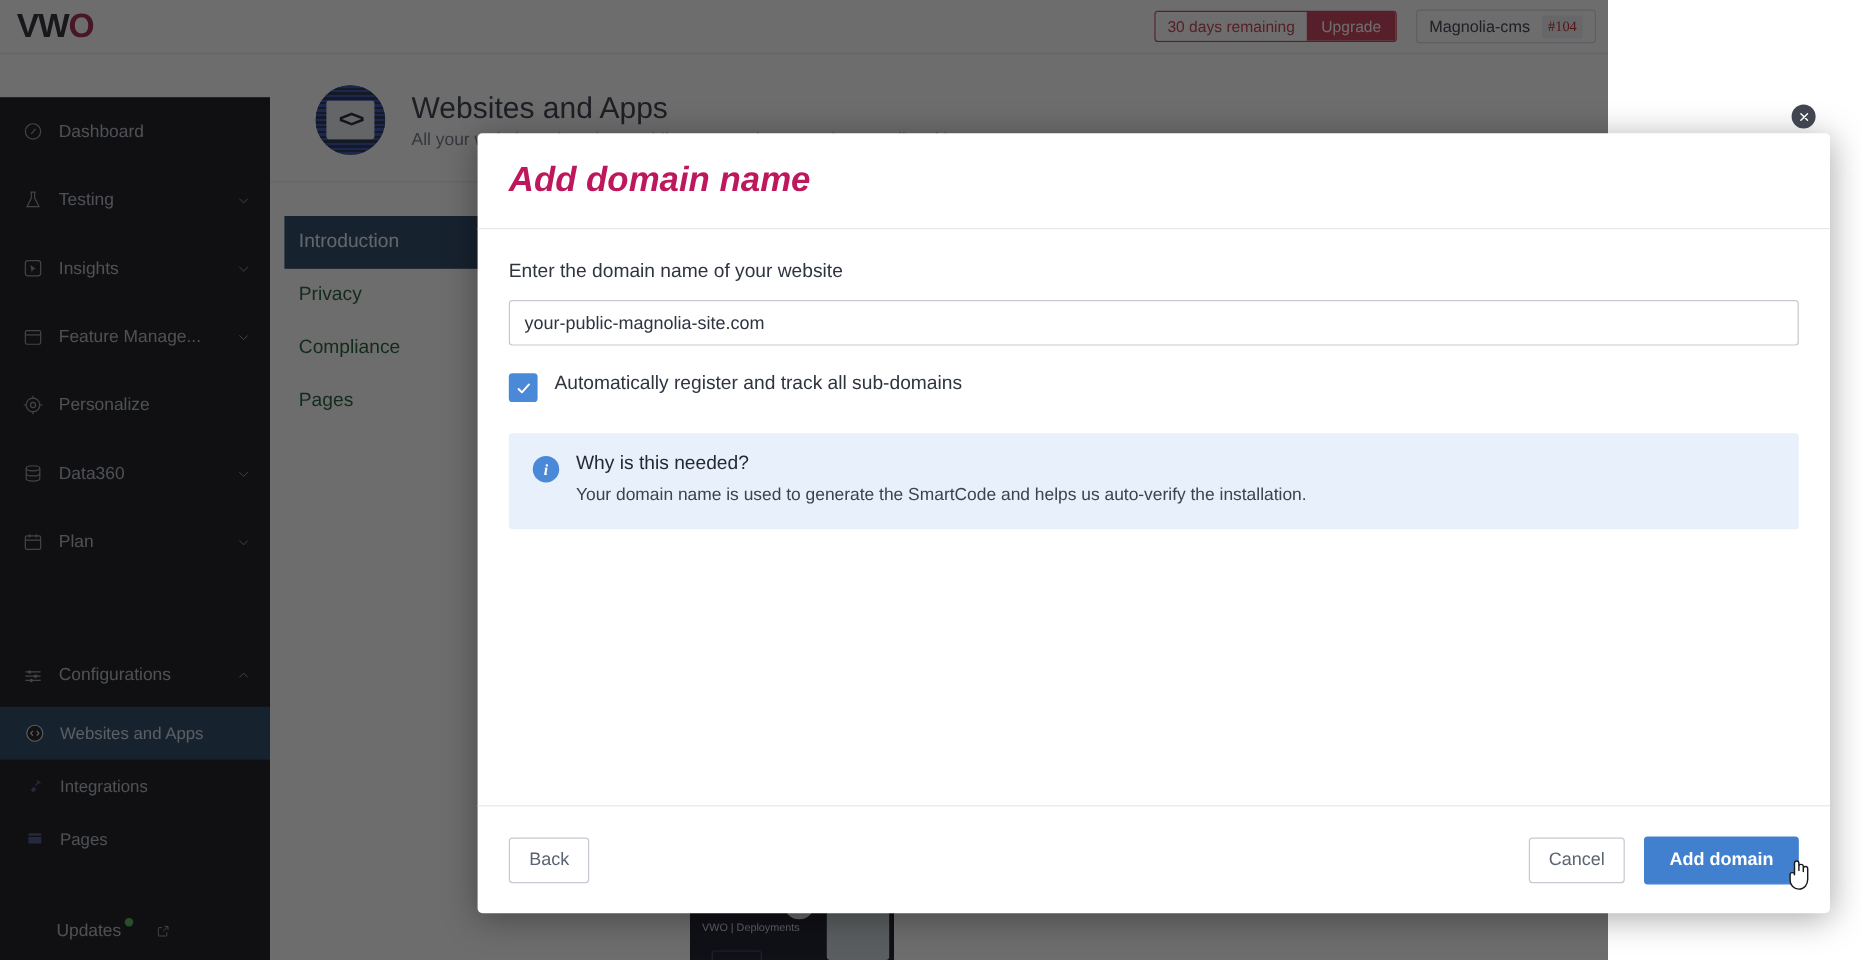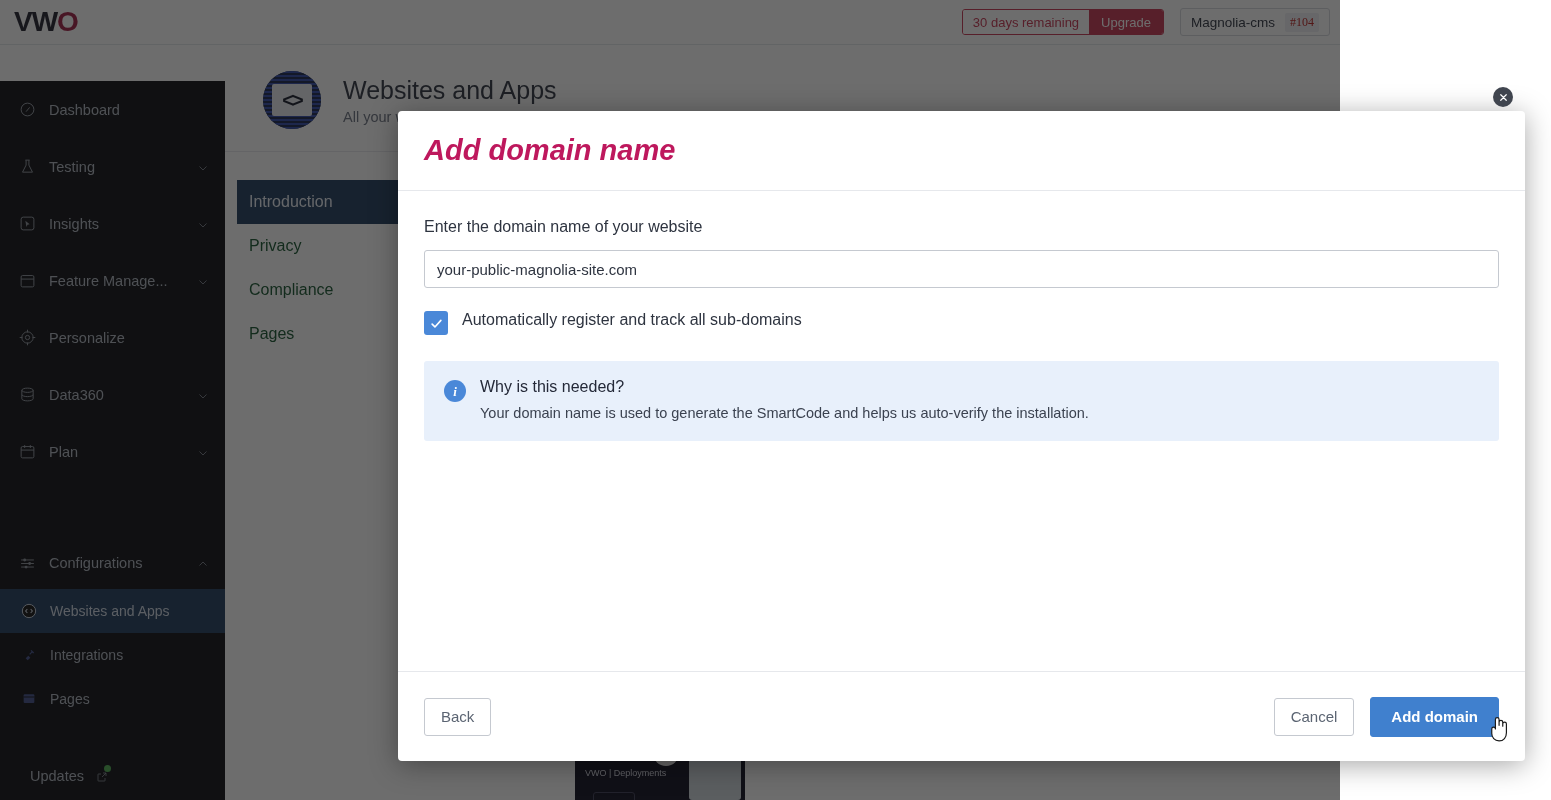--- a/index.html
+++ b/index.html
@@ -60,21 +60,21 @@
   .nav-item.section { height: 52px; }
   .sub-item {
     display: flex; align-items: center; height: 44px; padding-left: 20px; gap: 12px;
     font-size: 14px; color: #aeb4be;
   }
   .sub-item.active { background: #1d3a5c; color: #cfd8e4; }
   .sub-item .dico { width: 18px; height: 18px; flex: 0 0 18px; display:flex; align-items:center; justify-content:center;}
   .sub-item .dico svg { width: 16px; height: 16px; }
   .nav-bottom { margin-top: auto; }
   .updates-row {
-    display: flex; align-items: center; height: 48px; padding: 0 16px 0 18px; gap: 12px;
+    display: flex; align-items: center; height: 48px; padding: 0 16px 0 18px; gap: 29px;
     font-size: 14.5px; color: #aeb4be; position: relative;
   }
   .green-dot { width: 7px; height: 7px; border-radius: 50%; background: #4caf50; position: absolute; left: 104px; top: 13px; }
 
   
   .content { position: absolute; top: 45px; left: 225px; right: 0; bottom: 0; background: #ffffff; overflow: hidden; }
   .page-header { display: flex; align-items: center; gap: 22px; padding: 26px 0 22px 38px; border-bottom: 1px solid #e6e8ec; }
   .page-icon { width: 58px; height: 58px; border-radius: 50%; background: #16244a; position: relative; flex: 0 0 58px; overflow: hidden; }
   .page-icon .stripes { position: absolute; inset: 0; background: repeating-linear-gradient(180deg,#2f49a8 0 2px,#16244a 2px 4px); }
   .page-icon .inner { position: absolute; inset: 13px 9px; background: #e8eaf0; border-radius: 2px; display: flex; align-items: center; justify-content: center; }

